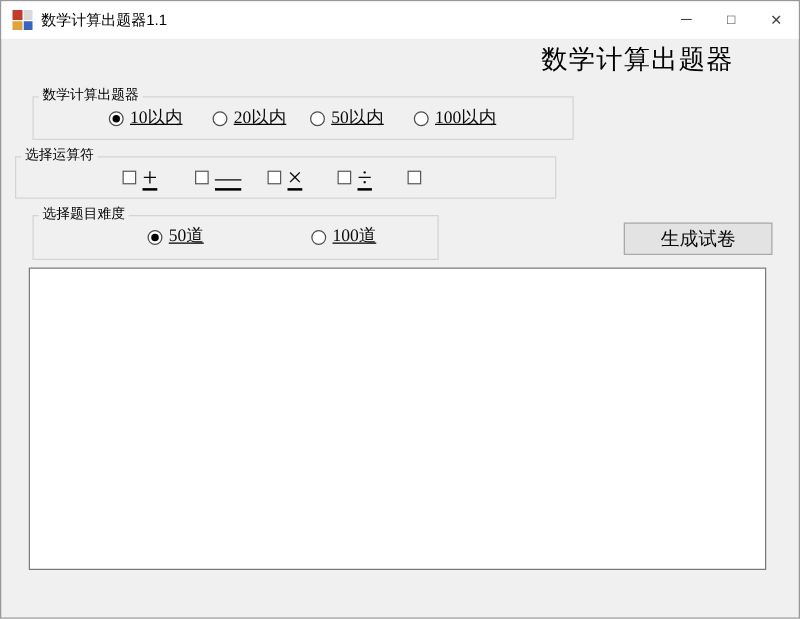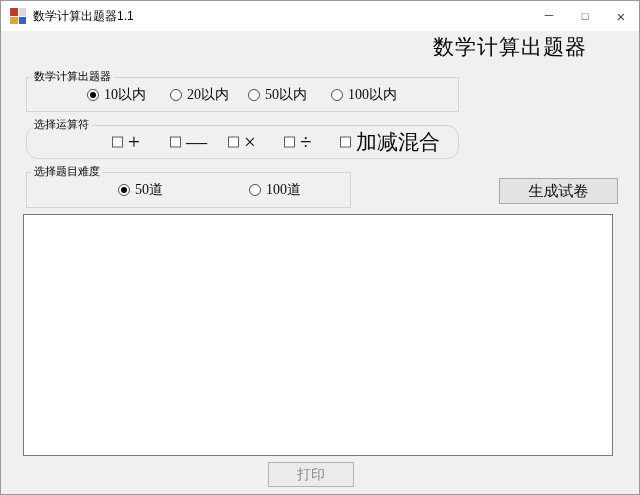--- a/index.html
+++ b/index.html
@@ -43,25 +43,25 @@
   }
   
   .groupbox {
     position:absolute; border:1px solid #d4d4d4; background:#f0f0f0;
   }
   .gb-label {
     position:absolute; top:-8px; left:4px; padding:0 3px;
     background:#f0f0f0; font-size:11px; color:#000; line-height:1.2; white-space:nowrap;
   }
   .gb-difficulty { left:25px; top:46px;  width:433px; height:35px; }
-  .gb-operators  { left:25px; top:94px;  width:433px; height:34px;border-radius:12px; }
+  .gb-operators  { left:11px; top:94px;  width:433px; height:34px; }
   .gb-quantity   { left:25px; top:141px; width:325px; height:36px; }
   .opt {
     position:absolute; top:50%; transform:translateY(-50%);
-    display:flex; align-items:center; gap:5px; cursor:default; white-space:nowrap;
+    display:flex; align-items:center; gap:5px; cursor:default; white-space:nowrap;text-decoration:underline;
   }
   .opt-text {
     font-family:"Liberation Serif","DejaVu Serif",serif;
     font-size:14px; color:#0a0a0a; line-height:1;
   }
   .opt-text.op-sym { font-size:21px; }
   .radio {
     width:12px; height:12px; border:1px solid #4e4e4e; border-radius:50%;
     background:#fff; position:relative; flex:0 0 auto;
   }
@@ -151,36 +151,34 @@
       <label class="opt" style="left:201px">
         <span class="checkbox"></span>
         <span class="opt-text op-sym">×</span>
       </label>
       <label class="opt" style="left:257px">
         <span class="checkbox"></span>
         <span class="opt-text op-sym">÷</span>
       </label>
       <label class="opt" style="left:313px">
         <span class="checkbox"></span>
-        <span class="opt-text op-sym">加减混合</span>
       </label>
     </div>
 
     <div class="groupbox gb-quantity">
       <span class="gb-label">选择题目难度</span>
       <label class="opt" style="left:91px">
         <span class="radio checked"></span>
         <span class="opt-text">50道</span>
       </label>
       <label class="opt" style="left:222px">
         <span class="radio"></span>
         <span class="opt-text">100道</span>
       </label>
     </div>
 
     <button class="btn btn-generate">生成试卷</button>
 
     <textarea class="output" spellcheck="false" style=""></textarea>
 
-    <button class="btn btn-print">打印</button>
 
   </div>
 </div>
 
 </body></html>

